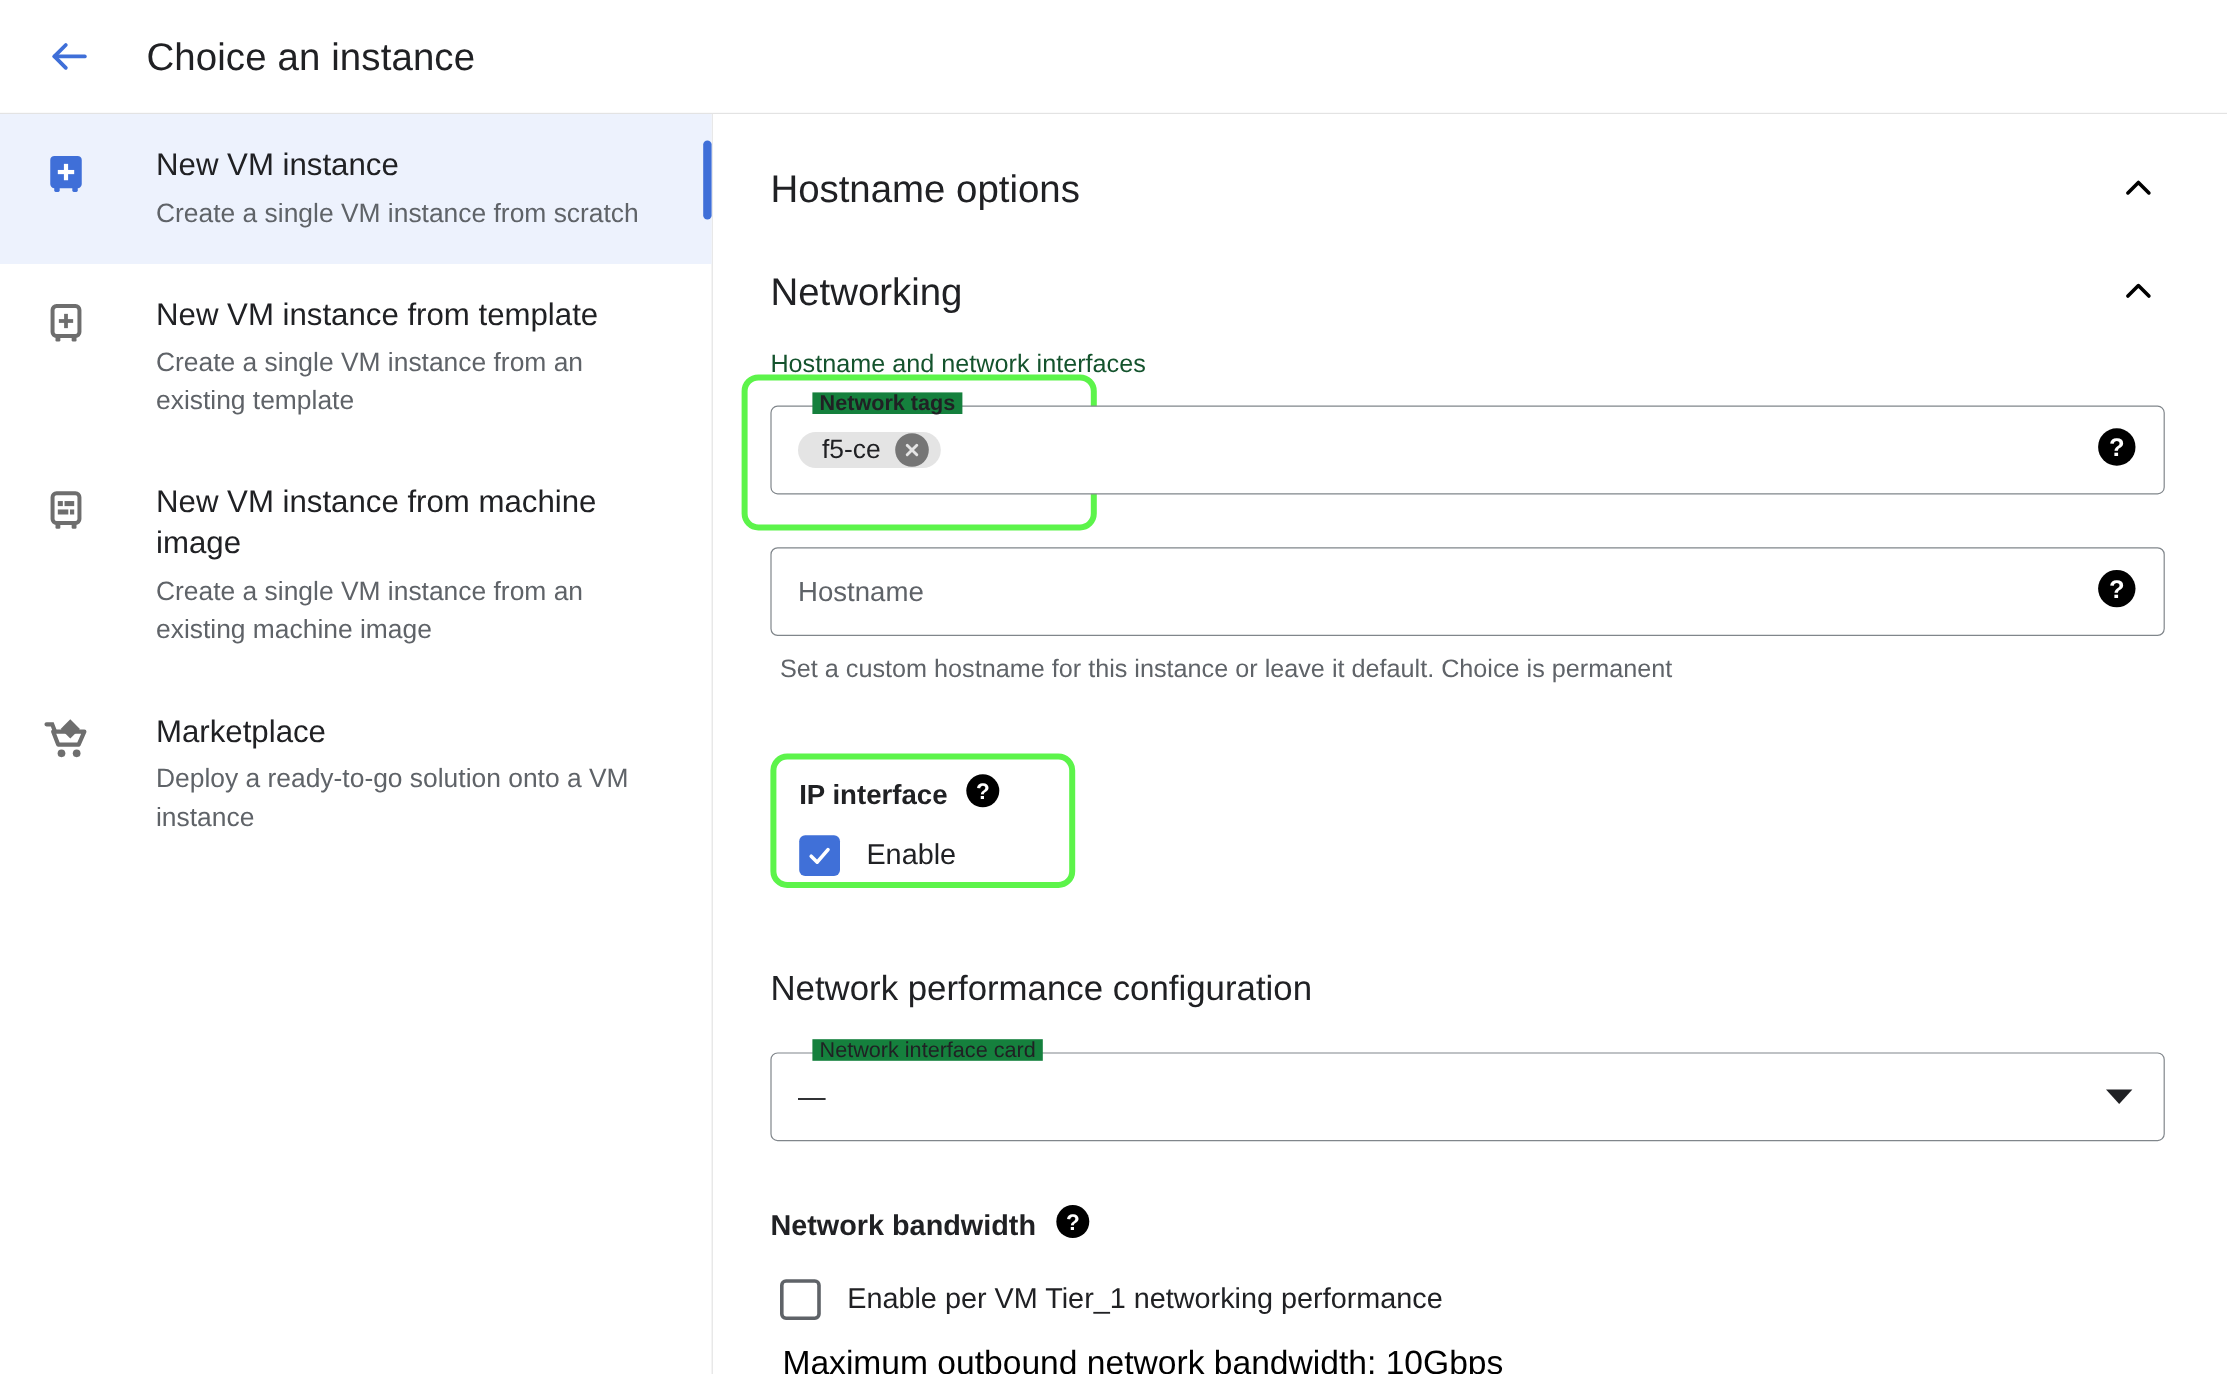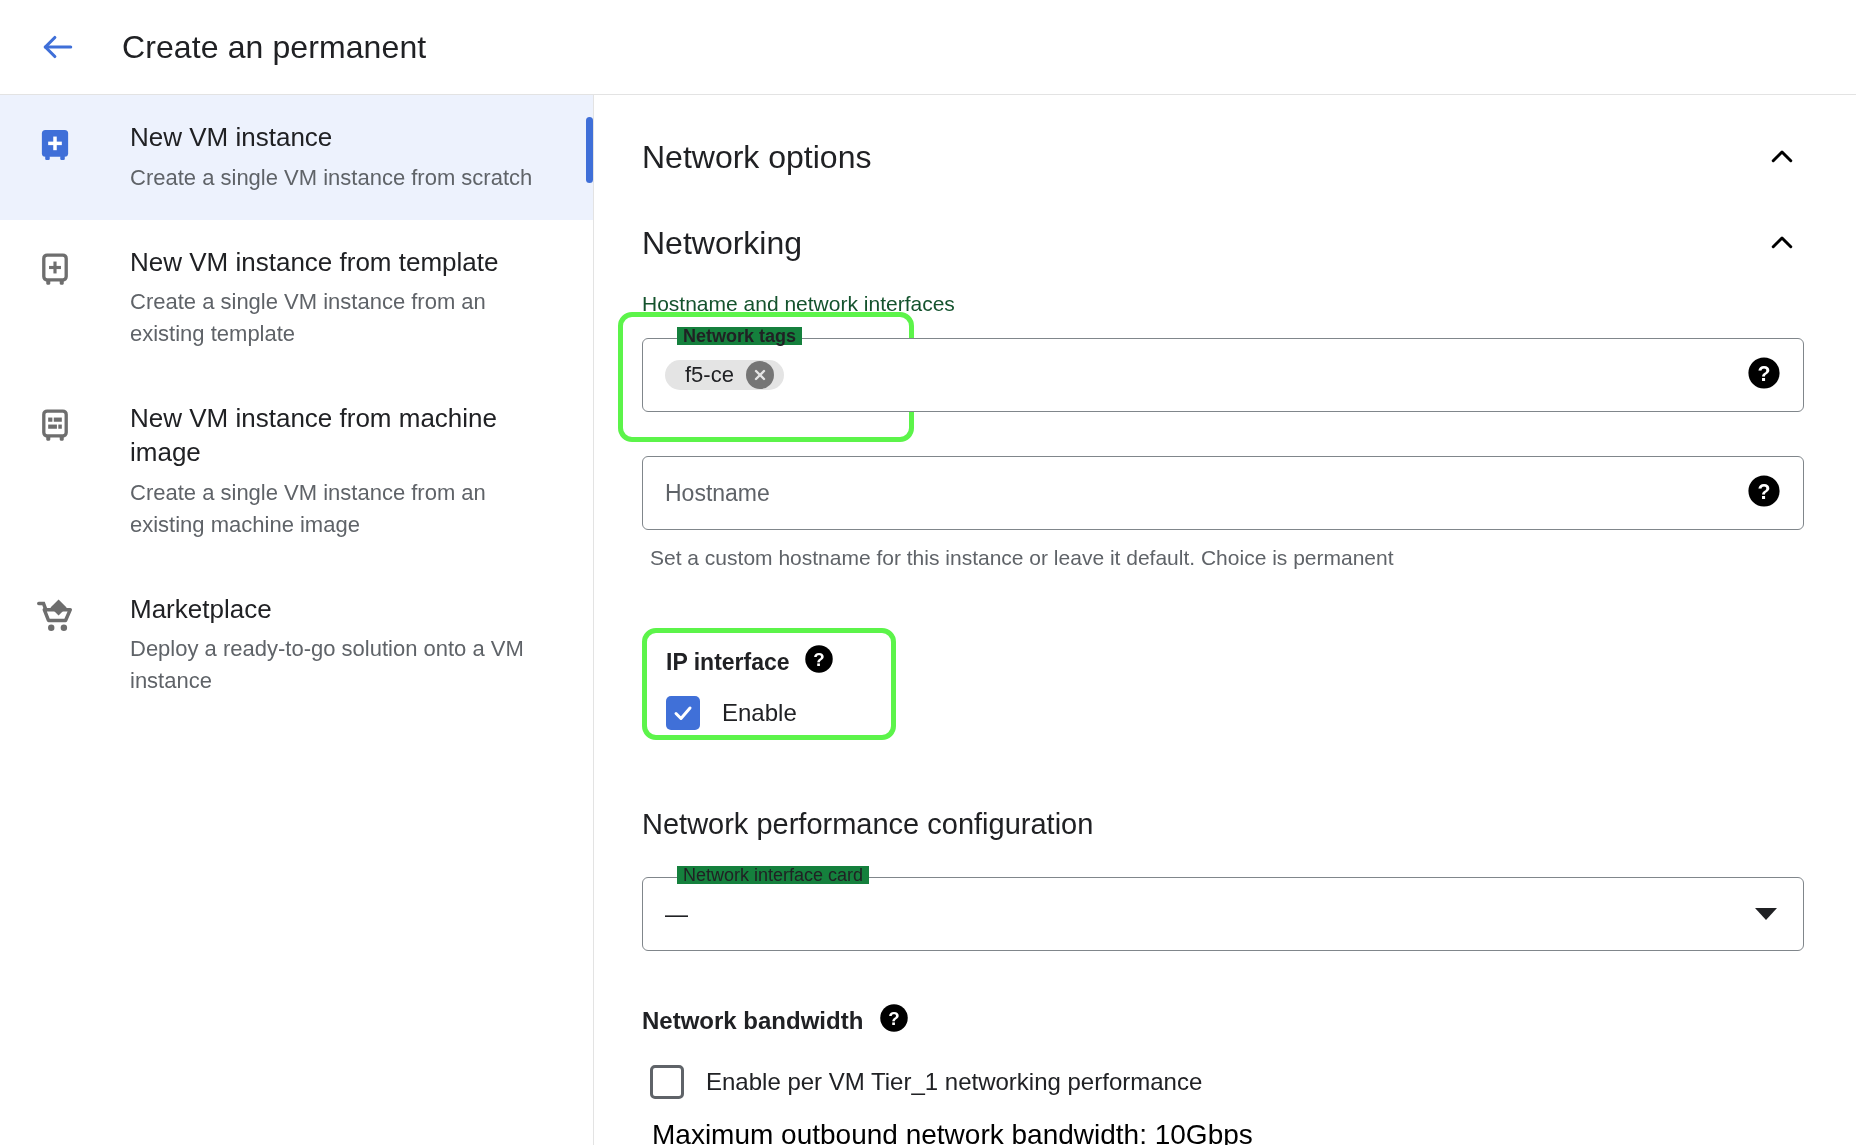--- a/index.html
+++ b/index.html
@@ -247,21 +247,21 @@
 </head>
 <body>
 
 <div class="topbar">
   <div class="back-btn">
     <svg width="38" height="38" viewBox="0 0 24 24" fill="none" stroke="#3f6fd8" stroke-width="2" stroke-linecap="round" stroke-linejoin="round">
       <line x1="20" y1="12" x2="4" y2="12"></line>
       <polyline points="10,6 4,12 10,18"></polyline>
     </svg>
   </div>
-  <div class="page-title">Create an permanent</div>
+  <div class="page-title">Choice an instance</div>
 </div>
 
 <div class="body-wrap">
 
   <div class="sidebar">
 
     <div class="side-item selected">
       <div class="sel-bar"></div>
       <div class="side-icon">
         <svg width="42" height="42" viewBox="0 0 24 24">
@@ -326,21 +326,21 @@
         <div class="side-title">Marketplace</div>
         <div class="side-sub">Deploy a ready-to-go solution onto a VM instance</div>
       </div>
     </div>
 
   </div>
 
   <div class="main">
 
     <div class="sec-head adv">
-      <h2>Network options</h2>
+      <h2>Hostname options</h2>
       <div class="chev">
         <svg width="30" height="30" viewBox="0 0 24 24" fill="none" stroke="#000" stroke-width="2.4" stroke-linecap="round" stroke-linejoin="round">
           <polyline points="5,15 12,8 19,15"></polyline>
         </svg>
       </div>
     </div>
 
     <div class="sec-head net">
       <h2>Networking</h2>
       <div class="chev">

